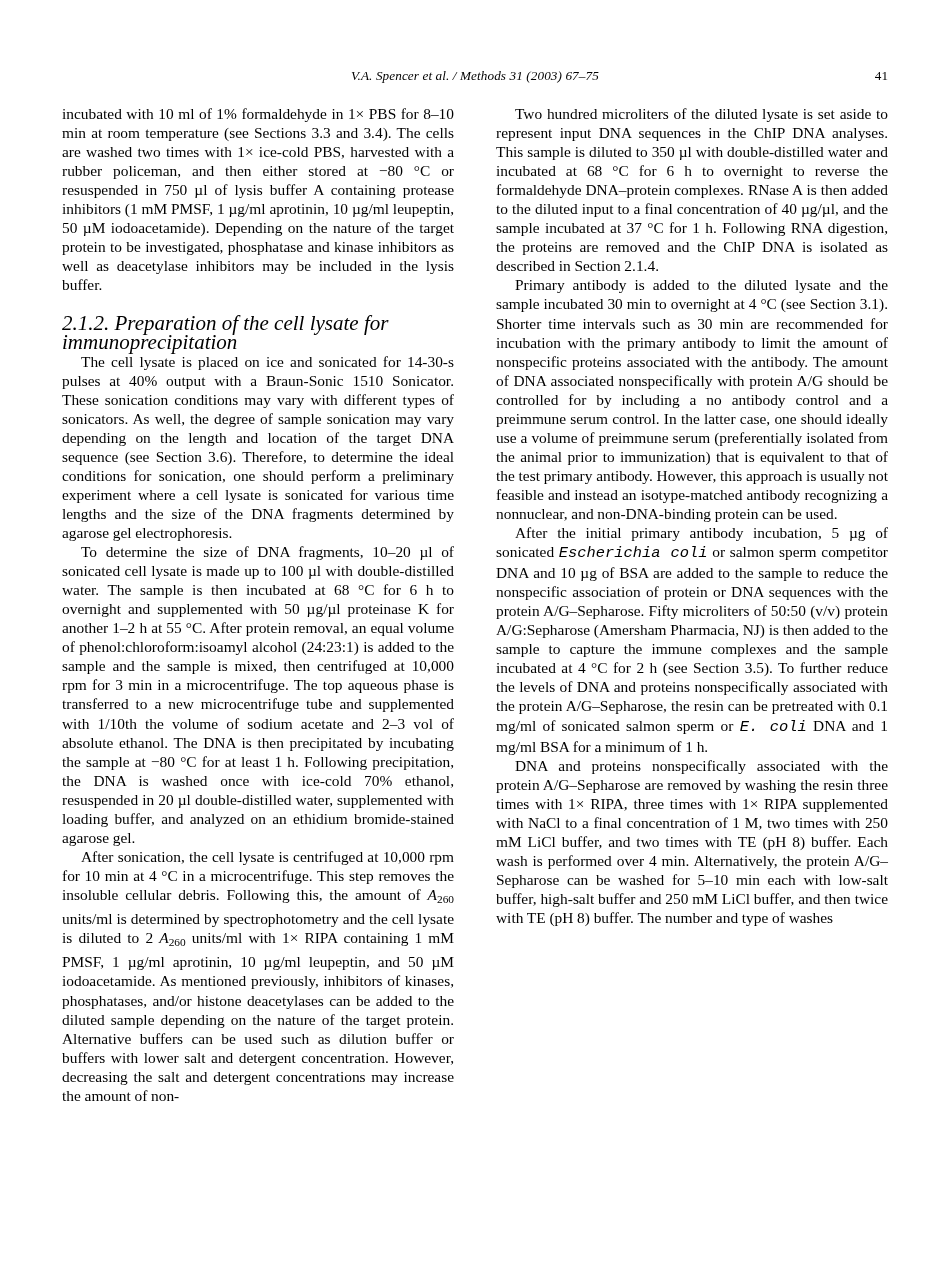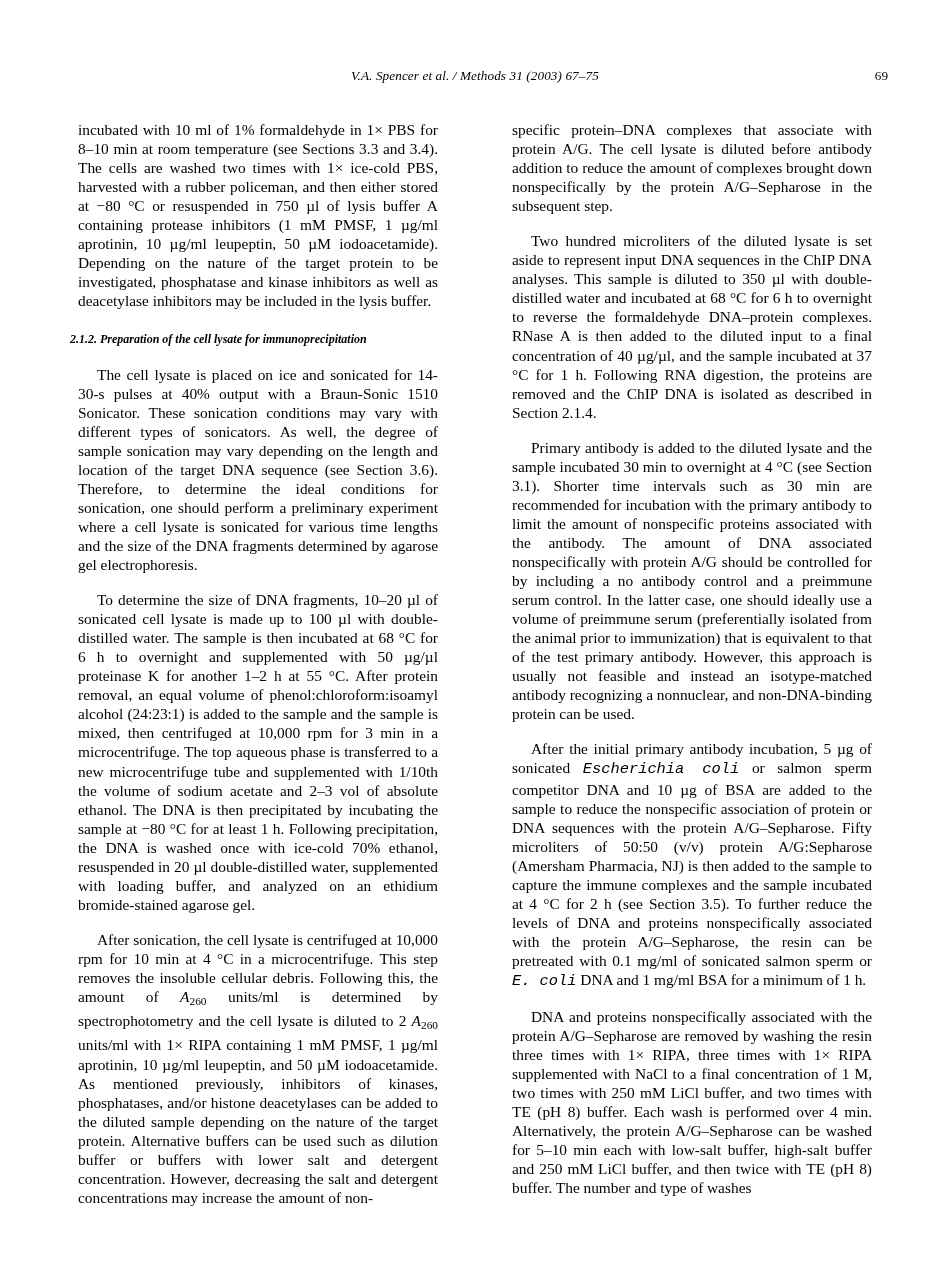--- a/index.html
+++ b/index.html
@@ -62,39 +62,39 @@
     height: 1120px;
     display: flex;
     justify-content: space-between;
   }
   .column {
     width: 392px;
     height: 100%;
   }
 
   p.para {
-    margin: 16px;
+    margin: 0;
     font-size: 15.4px;
     line-height: 19.05px;
     text-align: justify;
     text-indent: 19px;
     hyphens: manual;
     -webkit-hyphens: manual;
     word-spacing: -0.1px;
   }
   p.para.noindent {
     text-indent: 0;
   }
 
   h4.section-heading {
-    margin: 8px;
-    font-size: 12px;
+    margin: 0;
+    font-size: 21px;
     line-height: 19.05px;
     font-style: italic;
-    font-weight: bold;
+    font-weight: normal;
     text-align: left;
     text-indent: 0;
   }
   h4.section-heading.gap-before {
     margin-top: 19.05px;
   }
 
   i.sci { font-style: italic; font-family: Liberation Mono, monospace; }
 
   .subnum {
@@ -104,33 +104,32 @@
   }
   .ital-var { font-style: italic; }
 </style>
 </head>
 <body>
 
 <div class="page">
 
   <div class="running-head">
     <div class="running-head-title">V.A. Spencer et al. / Methods 31 (2003) 67–75</div>
-    <div class="running-head-page">69</div>
+    <div class="running-head-page">41</div>
   </div>
 
   <div class="columns">
     <div class="column" id="col-left">
         <p class="para noindent">incubated with 10 ml of 1% formaldehyde in 1× PBS for 8–10 min at room temperature (see Sections 3.3 and 3.4). The cells are washed two times with 1× ice-cold PBS, harvested with a rubber policeman, and then either stored at −80 °C or resuspended in 750 µl of lysis buffer A containing protease inhibitors (1 mM PMSF, 1 µg/ml aprotinin, 10 µg/ml leupeptin, 50 µM iodoacetamide). Depending on the nature of the target protein to be investigated, phosphatase and kinase inhibitors as well as deacetylase inhibitors may be included in the lysis buffer.</p>
         <h4 class="section-heading gap-before">2.1.2. Preparation of the cell lysate for immunoprecipitation</h4>
         <p class="para">The cell lysate is placed on ice and sonicated for 14-30-s pulses at 40% output with a Braun-Sonic 1510 Sonicator. These sonication conditions may vary with different types of sonicators. As well, the degree of sample sonication may vary depending on the length and location of the target DNA sequence (see Section 3.6). Therefore, to determine the ideal conditions for sonication, one should perform a preliminary experiment where a cell lysate is sonicated for various time lengths and the size of the DNA fragments determined by agarose gel electrophoresis.</p>
         <p class="para">To determine the size of DNA fragments, 10–20 µl of sonicated cell lysate is made up to 100 µl with double-distilled water. The sample is then incubated at 68 °C for 6 h to overnight and supplemented with 50 µg/µl proteinase K for another 1–2 h at 55 °C. After protein removal, an equal volume of phenol:chloroform:isoamyl alcohol (24:23:1) is added to the sample and the sample is mixed, then centrifuged at 10,000 rpm for 3 min in a microcentrifuge. The top aqueous phase is transferred to a new microcentrifuge tube and supplemented with 1/10th the volume of sodium acetate and 2–3 vol of absolute ethanol. The DNA is then precipitated by incubating the sample at −80 °C for at least 1 h. Following precipitation, the DNA is washed once with ice-cold 70% ethanol, resuspended in 20 µl double-distilled water, supplemented with loading buffer, and analyzed on an ethidium bromide-stained agarose gel.</p>
         <p class="para">After sonication, the cell lysate is centrifuged at 10,000 rpm for 10 min at 4 °C in a microcentrifuge. This step removes the insoluble cellular debris. Following this, the amount of <span class="ital-var">A</span><span class="subnum">260</span> units/ml is determined by spectrophotometry and the cell lysate is diluted to 2 <span class="ital-var">A</span><span class="subnum">260</span> units/ml with 1× RIPA containing 1 mM PMSF, 1 µg/ml aprotinin, 10 µg/ml leupeptin, and 50 µM iodoacetamide. As mentioned previously, inhibitors of kinases, phosphatases, and/or histone deacetylases can be added to the diluted sample depending on the nature of the target protein. Alternative buffers can be used such as dilution buffer or buffers with lower salt and detergent concentration. However, decreasing the salt and detergent concentrations may increase the amount of non-</p>
       </div>
     <div class="column" id="col-right">
-        <p class="para noindent">specific protein–DNA complexes that associate with protein A/G. The cell lysate is diluted before antibody addition to reduce the amount of complexes brought down nonspecifically by the protein A/G–Sepharose in the subsequent step.</p>
         <p class="para">Two hundred microliters of the diluted lysate is set aside to represent input DNA sequences in the ChIP DNA analyses. This sample is diluted to 350 µl with double-distilled water and incubated at 68 °C for 6 h to overnight to reverse the formaldehyde DNA–protein complexes. RNase A is then added to the diluted input to a final concentration of 40 µg/µl, and the sample incubated at 37 °C for 1 h. Following RNA digestion, the proteins are removed and the ChIP DNA is isolated as described in Section 2.1.4.</p>
         <p class="para">Primary antibody is added to the diluted lysate and the sample incubated 30 min to overnight at 4 °C (see Section 3.1). Shorter time intervals such as 30 min are recommended for incubation with the primary antibody to limit the amount of nonspecific proteins associated with the antibody. The amount of DNA associated nonspecifically with protein A/G should be controlled for by including a no antibody control and a preimmune serum control. In the latter case, one should ideally use a volume of preimmune serum (preferentially isolated from the animal prior to immunization) that is equivalent to that of the test primary antibody. However, this approach is usually not feasible and instead an isotype-matched antibody recognizing a nonnuclear, and non-DNA-binding protein can be used.</p>
         <p class="para">After the initial primary antibody incubation, 5 µg of sonicated <i class="sci">Escherichia coli</i> or salmon sperm competitor DNA and 10 µg of BSA are added to the sample to reduce the nonspecific association of protein or DNA sequences with the protein A/G–Sepharose. Fifty microliters of 50:50 (v/v) protein A/G:Sepharose (Amersham Pharmacia, NJ) is then added to the sample to capture the immune complexes and the sample incubated at 4 °C for 2 h (see Section 3.5). To further reduce the levels of DNA and proteins nonspecifically associated with the protein A/G–Sepharose, the resin can be pretreated with 0.1 mg/ml of sonicated salmon sperm or <i class="sci">E. coli</i> DNA and 1 mg/ml BSA for a minimum of 1 h.</p>
         <p class="para">DNA and proteins nonspecifically associated with the protein A/G–Sepharose are removed by washing the resin three times with 1× RIPA, three times with 1× RIPA supplemented with NaCl to a final concentration of 1 M, two times with 250 mM LiCl buffer, and two times with TE (pH 8) buffer. Each wash is performed over 4 min. Alternatively, the protein A/G–Sepharose can be washed for 5–10 min each with low-salt buffer, high-salt buffer and 250 mM LiCl buffer, and then twice with TE (pH 8) buffer. The number and type of washes</p>
       </div>
   </div>
 
 </div>
 
 </body></html>

